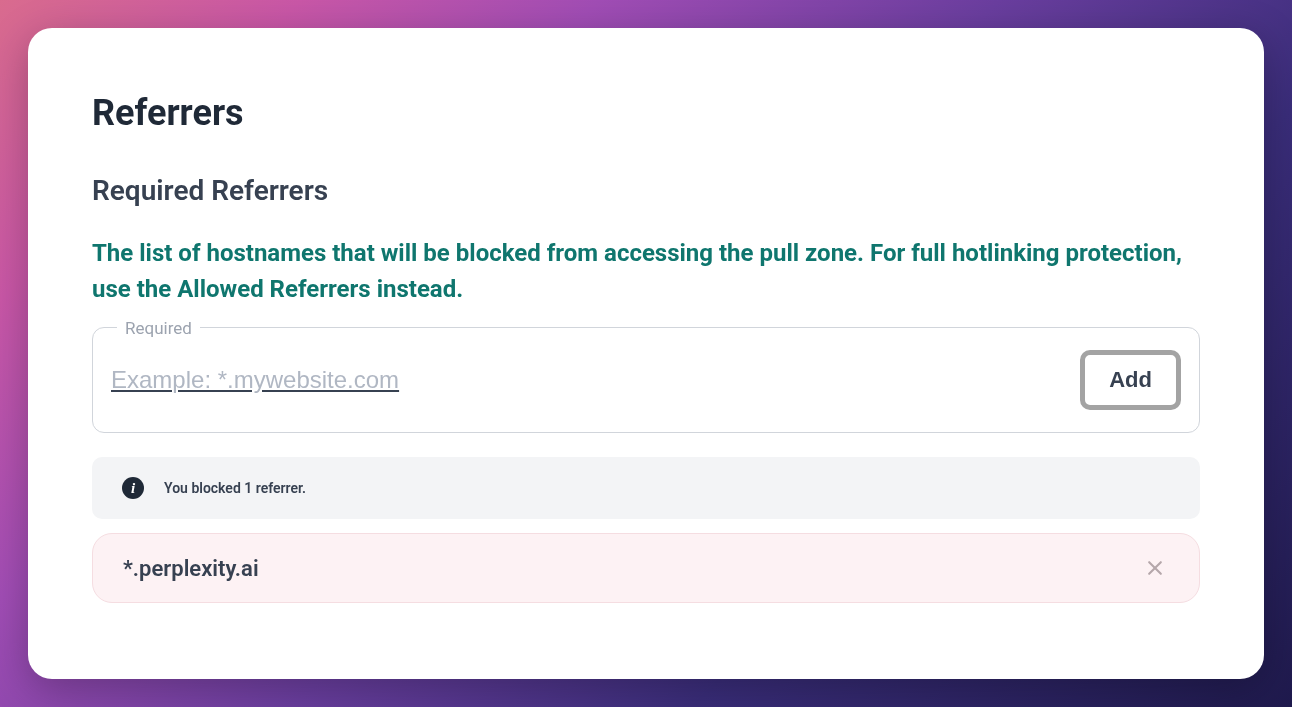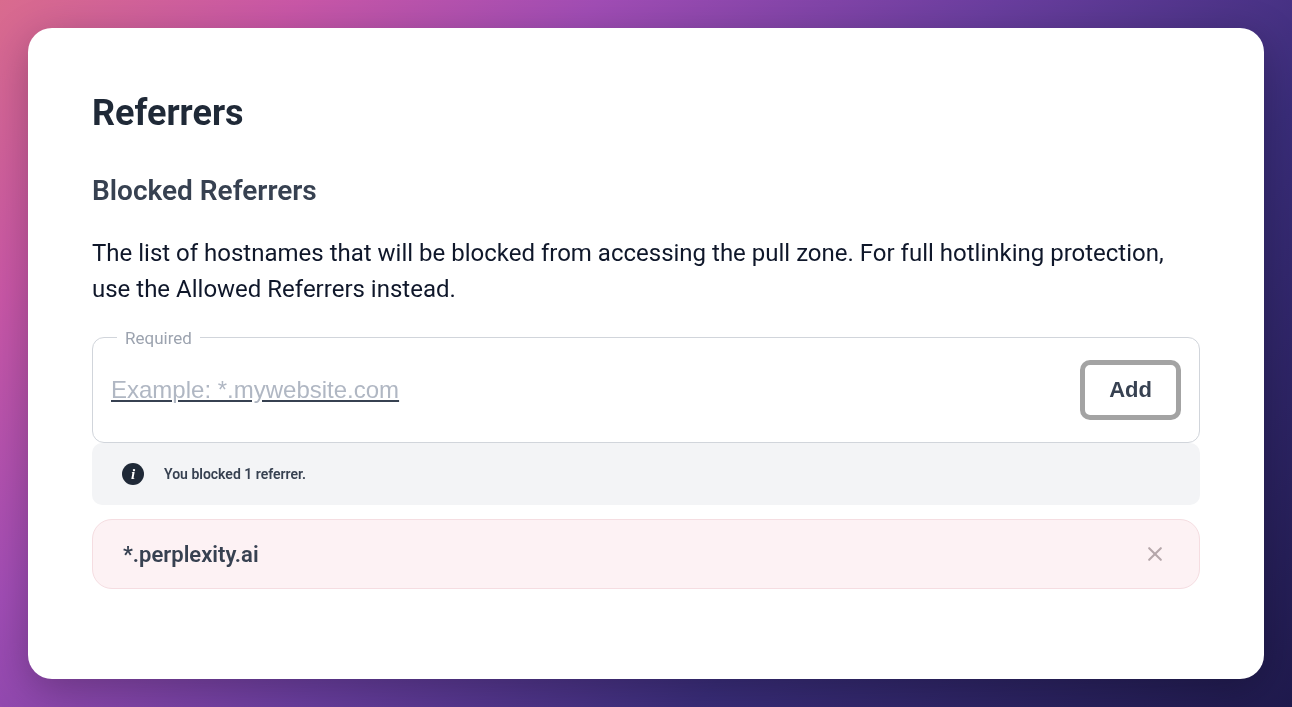--- a/index.html
+++ b/index.html
@@ -29,31 +29,33 @@
       margin-bottom: 40px;
     }
     .section-title {
       font-size: 28px;
       font-weight: 600;
       color: #374151;
       margin-bottom: 28px;
     }
     .description {
       font-size: 24px;
-      color: #0f172a;
+      color: #0f766e;
       line-height: 1.5;
-      margin-bottom: 30px;
+      margin-bottom: 20px;
+      font-weight: bold;
     }
     .input-group {
       position: relative;
       display: flex;
       align-items: center;
       border: 1px solid #d1d5db;
       border-radius: 12px;
       padding: 22px 18px;
+      margin-bottom: 24px;
     }
     .input-legend {
       position: absolute;
       top: -10px;
       left: 24px;
       background: #ffffff;
       padding: 0 8px;
       font-size: 17px;
       color: #9ca3af;
     }
@@ -136,21 +138,21 @@
       width: 20px;
       height: 20px;
     }
   </style>
 </head>
 <body>
 
 <div class="card">
   <h1 class="page-title">Referrers</h1>
 
-  <h2 class="section-title">Blocked Referrers</h2>
+  <h2 class="section-title">Required Referrers</h2>
 
   <p class="description">The list of hostnames that will be blocked from accessing the pull zone. For full hotlinking protection, use the Allowed Referrers instead.</p>
 
   <div class="input-group">
     <span class="input-legend">Required</span>
     <input type="text" class="hostname-input" placeholder="Example: *.mywebsite.com" style="">
     <button class="add-button">Add</button>
   </div>
 
   <div class="status-bar">

